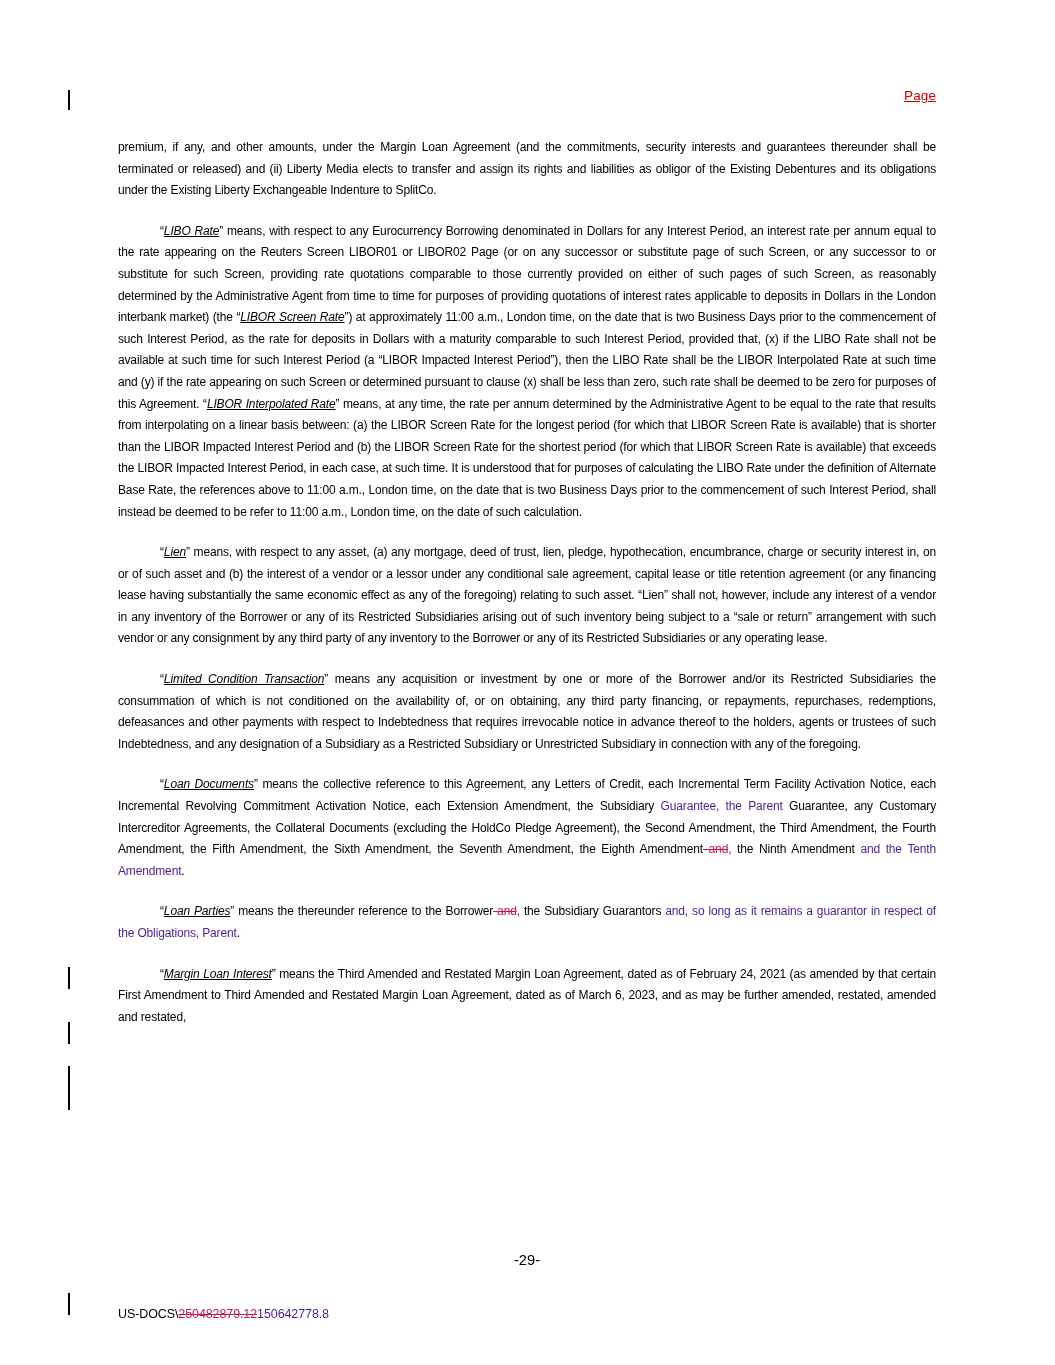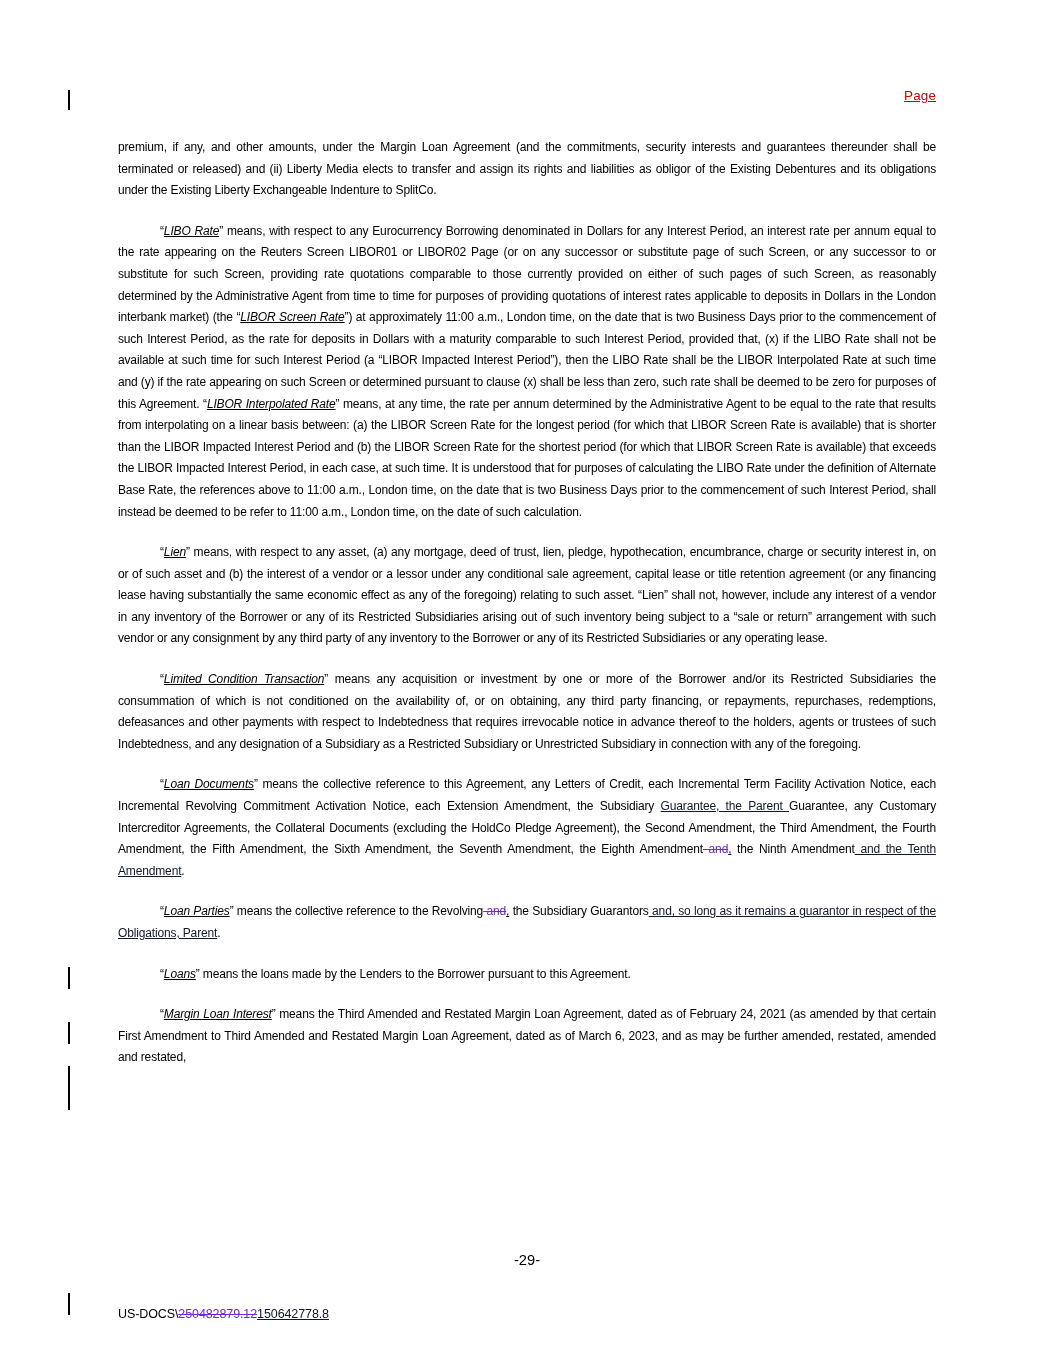--- a/index.html
+++ b/index.html
@@ -42,25 +42,24 @@
     letter-spacing: -0.15px;
   }
   p.para.noindent {
     text-indent: 0;
   }
   p.para.indent {
     text-indent: 42px;
   }
   .u { text-decoration: underline; font-style: italic; }
   .ins {
-    color: #0f172a;
-    text-decoration: underline;
+    color: #4c1d95;
   }
   .del {
-    color: #6d28d9;
+    color: #be185d;
     text-decoration: line-through;
   }
   .page-num {
     position: absolute;
     left: 0;
     top: 1164px;
     width: 818px;
     text-align: center;
     font-size: 14.7px;
     color: #000;
@@ -102,23 +101,22 @@
     <p class="para noindent">premium, if any, and other amounts, under the Margin Loan Agreement (and the commitments, security interests and guarantees thereunder shall be terminated or released) and (ii) Liberty Media elects to transfer and assign its rights and liabilities as obligor of the Existing Debentures and its obligations under the Existing Liberty Exchangeable Indenture to SplitCo.</p>
 
     <p class="para indent">“<span class="u">LIBO Rate</span><span>” means, with respect to any Eurocurrency Borrowing denominated in Dollars for any Interest Period, an interest rate per annum equal to the rate appearing on the Reuters Screen LIBOR01 or LIBOR02 Page (or on any successor or substitute page of such Screen, or any successor to or substitute for such Screen, providing rate quotations comparable to those currently provided on either of such pages of such Screen, as reasonably determined by the Administrative Agent from time to time for purposes of providing quotations of interest rates applicable to deposits in Dollars in the London interbank market) (the “</span><span class="u">LIBOR Screen Rate</span><span>”) at approximately 11:00 a.m., London time, on the date that is two Business Days prior to the commencement of such Interest Period, as the rate for deposits in Dollars with a maturity comparable to such Interest Period, provided that, (x) if the LIBO Rate shall not be available at such time for such Interest Period (a “LIBOR Impacted Interest Period”), then the LIBO Rate shall be the LIBOR Interpolated Rate at such time and (y) if the rate appearing on such Screen or determined pursuant to clause (x) shall be less than zero, such rate shall be deemed to be zero for purposes of this Agreement. “</span><span class="u">LIBOR Interpolated Rate</span><span>” means, at any time, the rate per annum determined by the Administrative Agent to be equal to the rate that results from interpolating on a linear basis between: (a) the LIBOR Screen Rate for the longest period (for which that LIBOR Screen Rate is available) that is shorter than the LIBOR Impacted Interest Period and (b) the LIBOR Screen Rate for the shortest period (for which that LIBOR Screen Rate is available) that exceeds the LIBOR Impacted Interest Period, in each case, at such time.  It is understood that for purposes of calculating the LIBO Rate under the definition of Alternate Base Rate, the references above to 11:00 a.m., London time, on the date that is two Business Days prior to the commencement of such Interest Period, shall instead be deemed to be refer to 11:00 a.m., London time, on the date of such calculation.</span></p>
 
     <p class="para indent">“<span class="u">Lien</span><span>” means, with respect to any asset, (a) any mortgage, deed of trust, lien, pledge, hypothecation, encumbrance, charge or security interest in, on or of such asset and (b) the interest of a vendor or a lessor under any conditional sale agreement, capital lease or title retention agreement (or any financing lease having substantially the same economic effect as any of the foregoing) relating to such asset.  “Lien” shall not, however, include any interest of a vendor in any inventory of the Borrower or any of its Restricted Subsidiaries arising out of such inventory being subject to a “sale or return” arrangement with such vendor or any consignment by any third party of any inventory to the Borrower or any of its Restricted Subsidiaries or any operating lease.</span></p>
 
     <p class="para indent">“<span class="u">Limited Condition Transaction</span><span>” means any acquisition or investment by one or more of the Borrower and/or its Restricted Subsidiaries the consummation of which is not conditioned on the availability of, or on obtaining, any third party financing, or repayments, repurchases, redemptions, defeasances and other payments with respect to Indebtedness that requires irrevocable notice in advance thereof to the holders, agents or trustees of such Indebtedness, and any designation of a Subsidiary as a Restricted Subsidiary or Unrestricted Subsidiary in connection with any of the foregoing.</span></p>
 
     <p class="para indent">“<span class="u">Loan Documents</span><span>” means the collective reference to this Agreement, any Letters of Credit, each Incremental Term Facility Activation Notice, each Incremental Revolving Commitment Activation Notice, each Extension Amendment, the Subsidiary </span><span class="ins">Guarantee, the Parent </span><span>Guarantee, any Customary Intercreditor Agreements, the Collateral Documents (excluding the HoldCo Pledge Agreement), the Second Amendment, the Third Amendment, the Fourth Amendment, the Fifth Amendment, the Sixth Amendment, the Seventh Amendment, the Eighth Amendment</span><span class="del"> and</span><span class="ins">,</span><span> the Ninth Amendment</span><span class="ins"> and the Tenth Amendment</span><span>.</span></p>
 
-    <p class="para indent">“<span class="u">Loan Parties</span><span>” means the collective reference to the Revolving</span><span class="del"> and</span><span class="ins">,</span><span> the Subsidiary Guarantors</span><span class="ins"> and, so long as it remains a guarantor in respect of the Obligations, Parent</span><span>.</span></p>
+    <p class="para indent">“<span class="u">Loan Parties</span><span>” means the thereunder reference to the Borrower</span><span class="del"> and</span><span class="ins">,</span><span> the Subsidiary Guarantors</span><span class="ins"> and, so long as it remains a guarantor in respect of the Obligations, Parent</span><span>.</span></p>
 
-    <p class="para indent">“<span class="u">Loans</span><span>” means the loans made by the Lenders to the Borrower pursuant to this Agreement.</span></p>
 
     <p class="para indent">“<span class="u">Margin Loan Interest</span><span>” means the Third Amended and Restated Margin Loan Agreement, dated as of February 24, 2021 (as amended by that certain First Amendment to Third Amended and Restated Margin Loan Agreement, dated as of March 6, 2023, and as may be further amended, restated, amended and restated,</span></p>
 
     <div class="page-num">-29-</div>
 
     <div class="footer"><span>US-DOCS\</span><span class="del">250482879.12</span><span class="ins">150642778.8</span></div>
 
   </div>
 </div>
 

